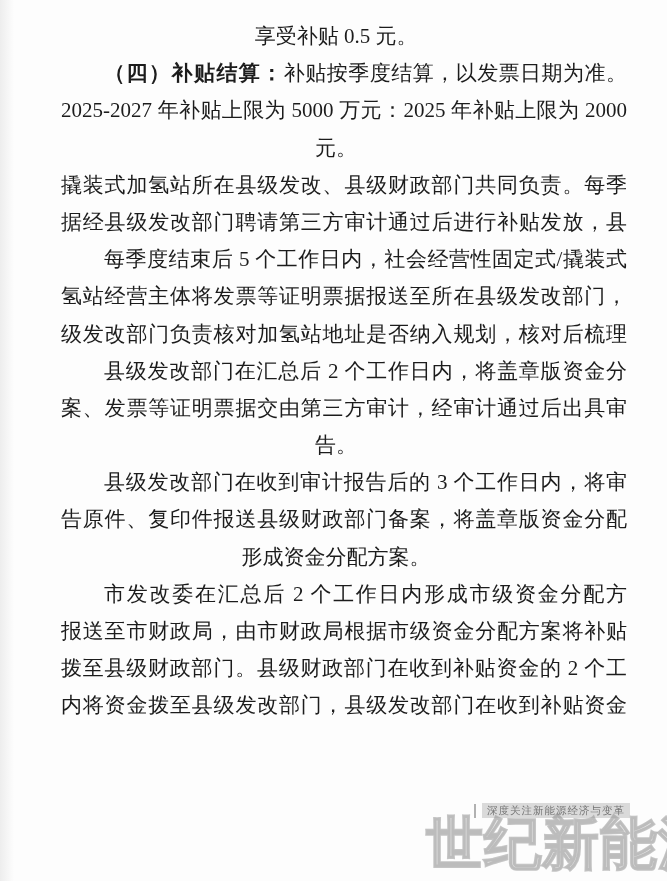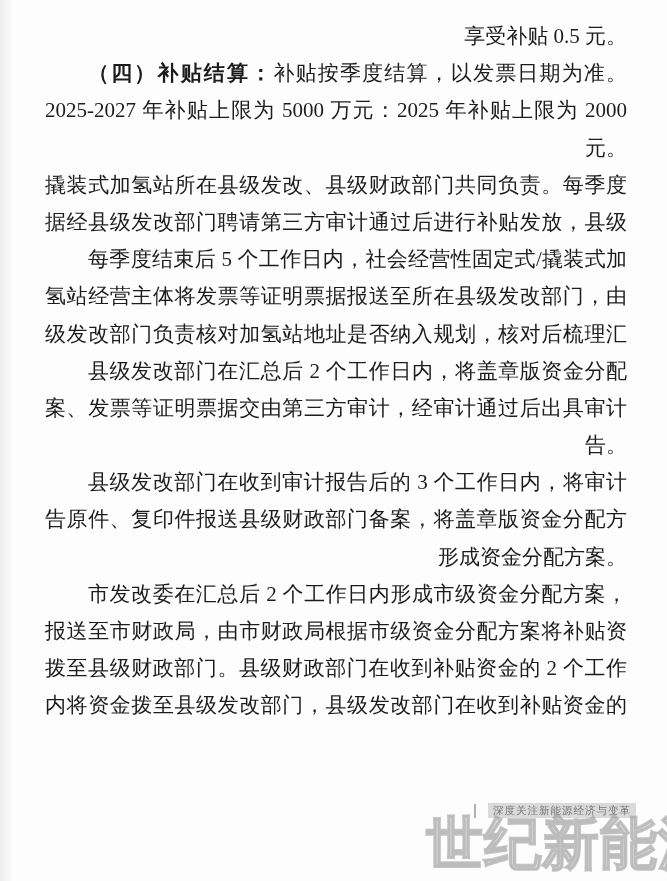--- a/index.html
+++ b/index.html
@@ -27,42 +27,43 @@
   .content {
     position: absolute;
     left: 0; top: 0; right: 0;
     padding: 18px 40px 0 45px;
     color: #1c1c1c;
   }
   .line {
     font-size: 21px;
     line-height: 37.2px;
     height: 37.2px;
-    text-align: right;
+    text-align: center;
     overflow: hidden;
   }
   .line.justify {
     text-align: justify;
     text-align-last: justify;
+    margin-left: 16px;
   }
   .line.indent {
     text-indent: 43px;
   }
   .bold {
     font-weight: bold;
     letter-spacing: 1px;
   }
   
   .wm-banner-wrap {
     position: absolute;
     left: 474px;
     top: 803px;
     display: flex;
     align-items: center;
-    gap: 12px;
+    gap: 6px;
     opacity: 0.85;
     pointer-events: none;
   }
   .wm-bar {
     display: inline-block;
     width: 2px;
     height: 14px;
     background: rgba(90,90,90,0.55);
   }
   .wm-banner-text {

